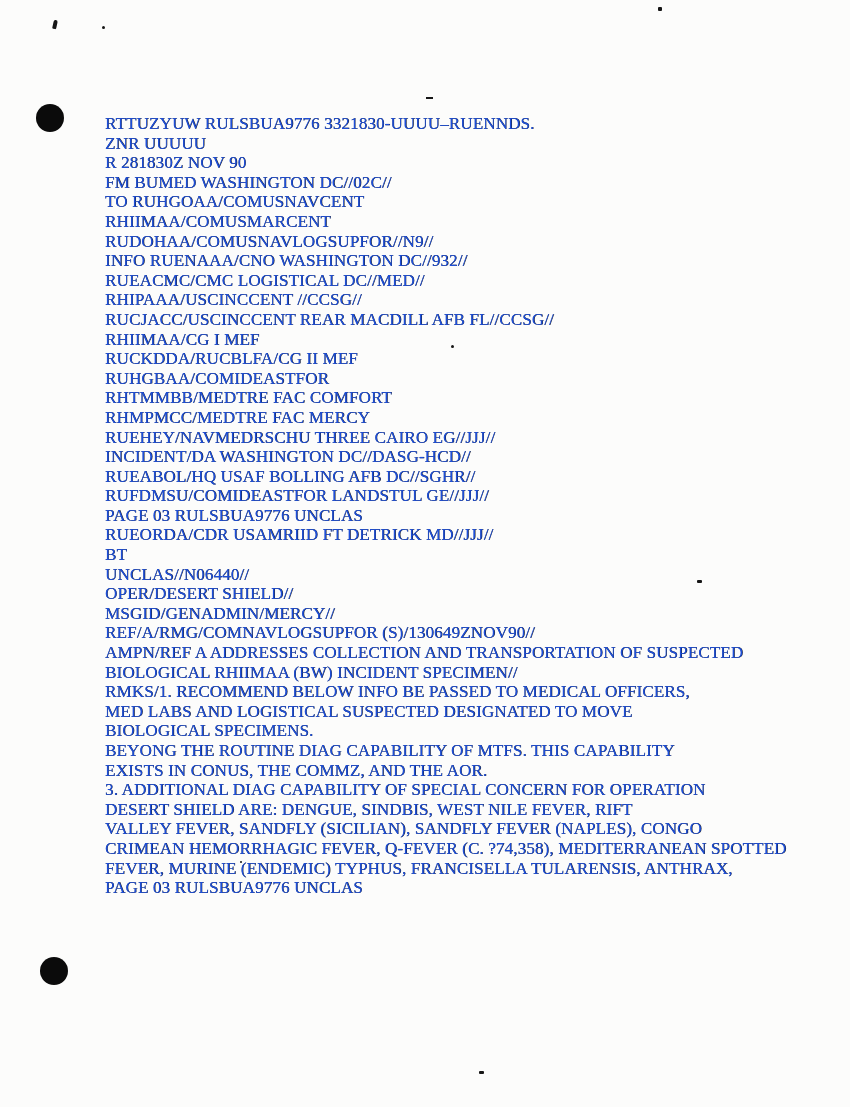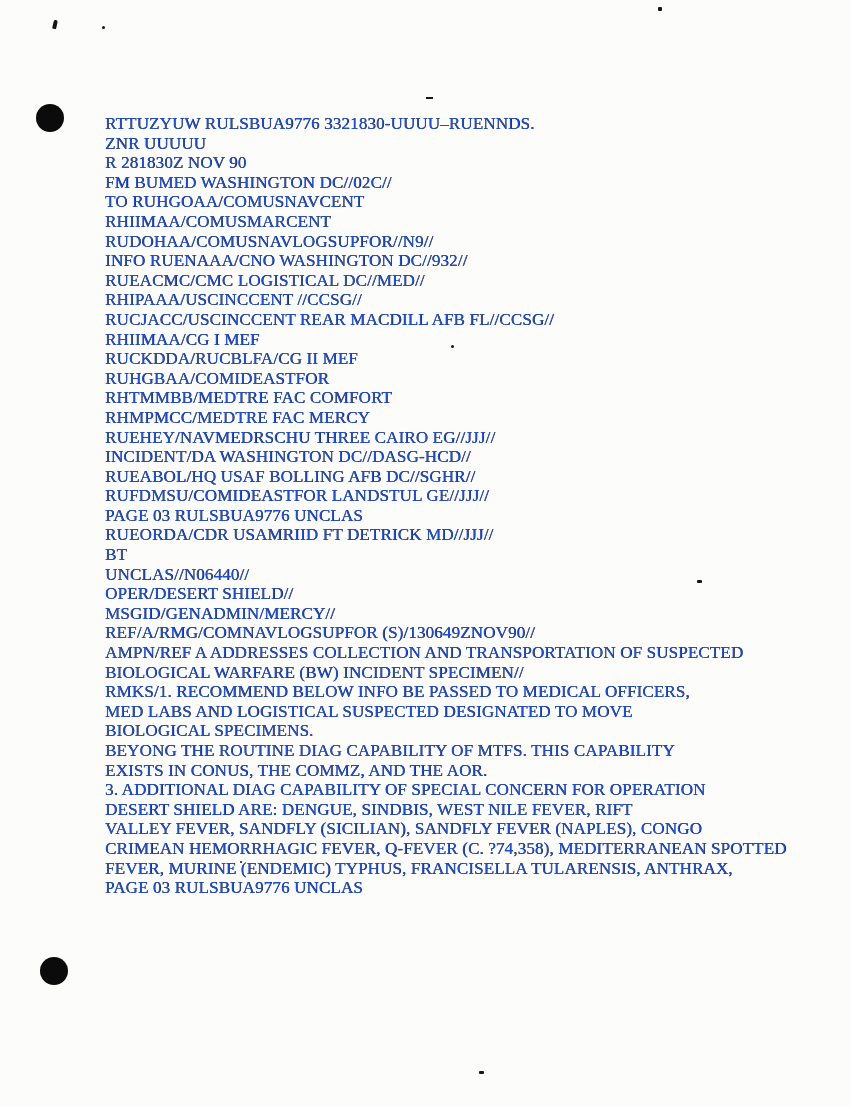--- a/index.html
+++ b/index.html
@@ -91,21 +91,21 @@
       <div class="line">RUEABOL/HQ USAF BOLLING AFB DC//SGHR//</div>
       <div class="line">RUFDMSU/COMIDEASTFOR LANDSTUL GE//JJJ//</div>
       <div class="line">PAGE 03 RULSBUA9776 UNCLAS</div>
       <div class="line">RUEORDA/CDR USAMRIID FT DETRICK MD//JJJ//</div>
       <div class="line">BT</div>
       <div class="line">UNCLAS//N06440//</div>
       <div class="line">OPER/DESERT SHIELD//</div>
       <div class="line">MSGID/GENADMIN/MERCY//</div>
       <div class="line">REF/A/RMG/COMNAVLOGSUPFOR (S)/130649ZNOV90//</div>
       <div class="line">AMPN/REF A ADDRESSES COLLECTION AND TRANSPORTATION OF SUSPECTED</div>
-      <div class="line">BIOLOGICAL WARFARE (BW) INCIDENT SPECIMEN//</div>
+      <div class="line">BIOLOGICAL RHIIMAA (BW) INCIDENT SPECIMEN//</div>
       <div class="line">RMKS/1. RECOMMEND BELOW INFO BE PASSED TO MEDICAL OFFICERS,</div>
       <div class="line">MED LABS AND LOGISTICAL SUSPECTED DESIGNATED TO MOVE</div>
       <div class="line">BIOLOGICAL SPECIMENS.</div>
       <div class="line">BEYONG THE ROUTINE DIAG CAPABILITY OF MTFS. THIS CAPABILITY</div>
       <div class="line">EXISTS IN CONUS, THE COMMZ, AND THE AOR.</div>
       <div class="line">3. ADDITIONAL DIAG CAPABILITY OF SPECIAL CONCERN FOR OPERATION</div>
       <div class="line">DESERT SHIELD ARE: DENGUE, SINDBIS, WEST NILE FEVER, RIFT</div>
       <div class="line">VALLEY FEVER, SANDFLY (SICILIAN), SANDFLY FEVER (NAPLES), CONGO</div>
       <div class="line">CRIMEAN HEMORRHAGIC FEVER, Q-FEVER (C. ?74,358), MEDITERRANEAN SPOTTED</div>
       <div class="line">FEVER, MURINE (ENDEMIC) TYPHUS, FRANCISELLA TULARENSIS, ANTHRAX,</div>

